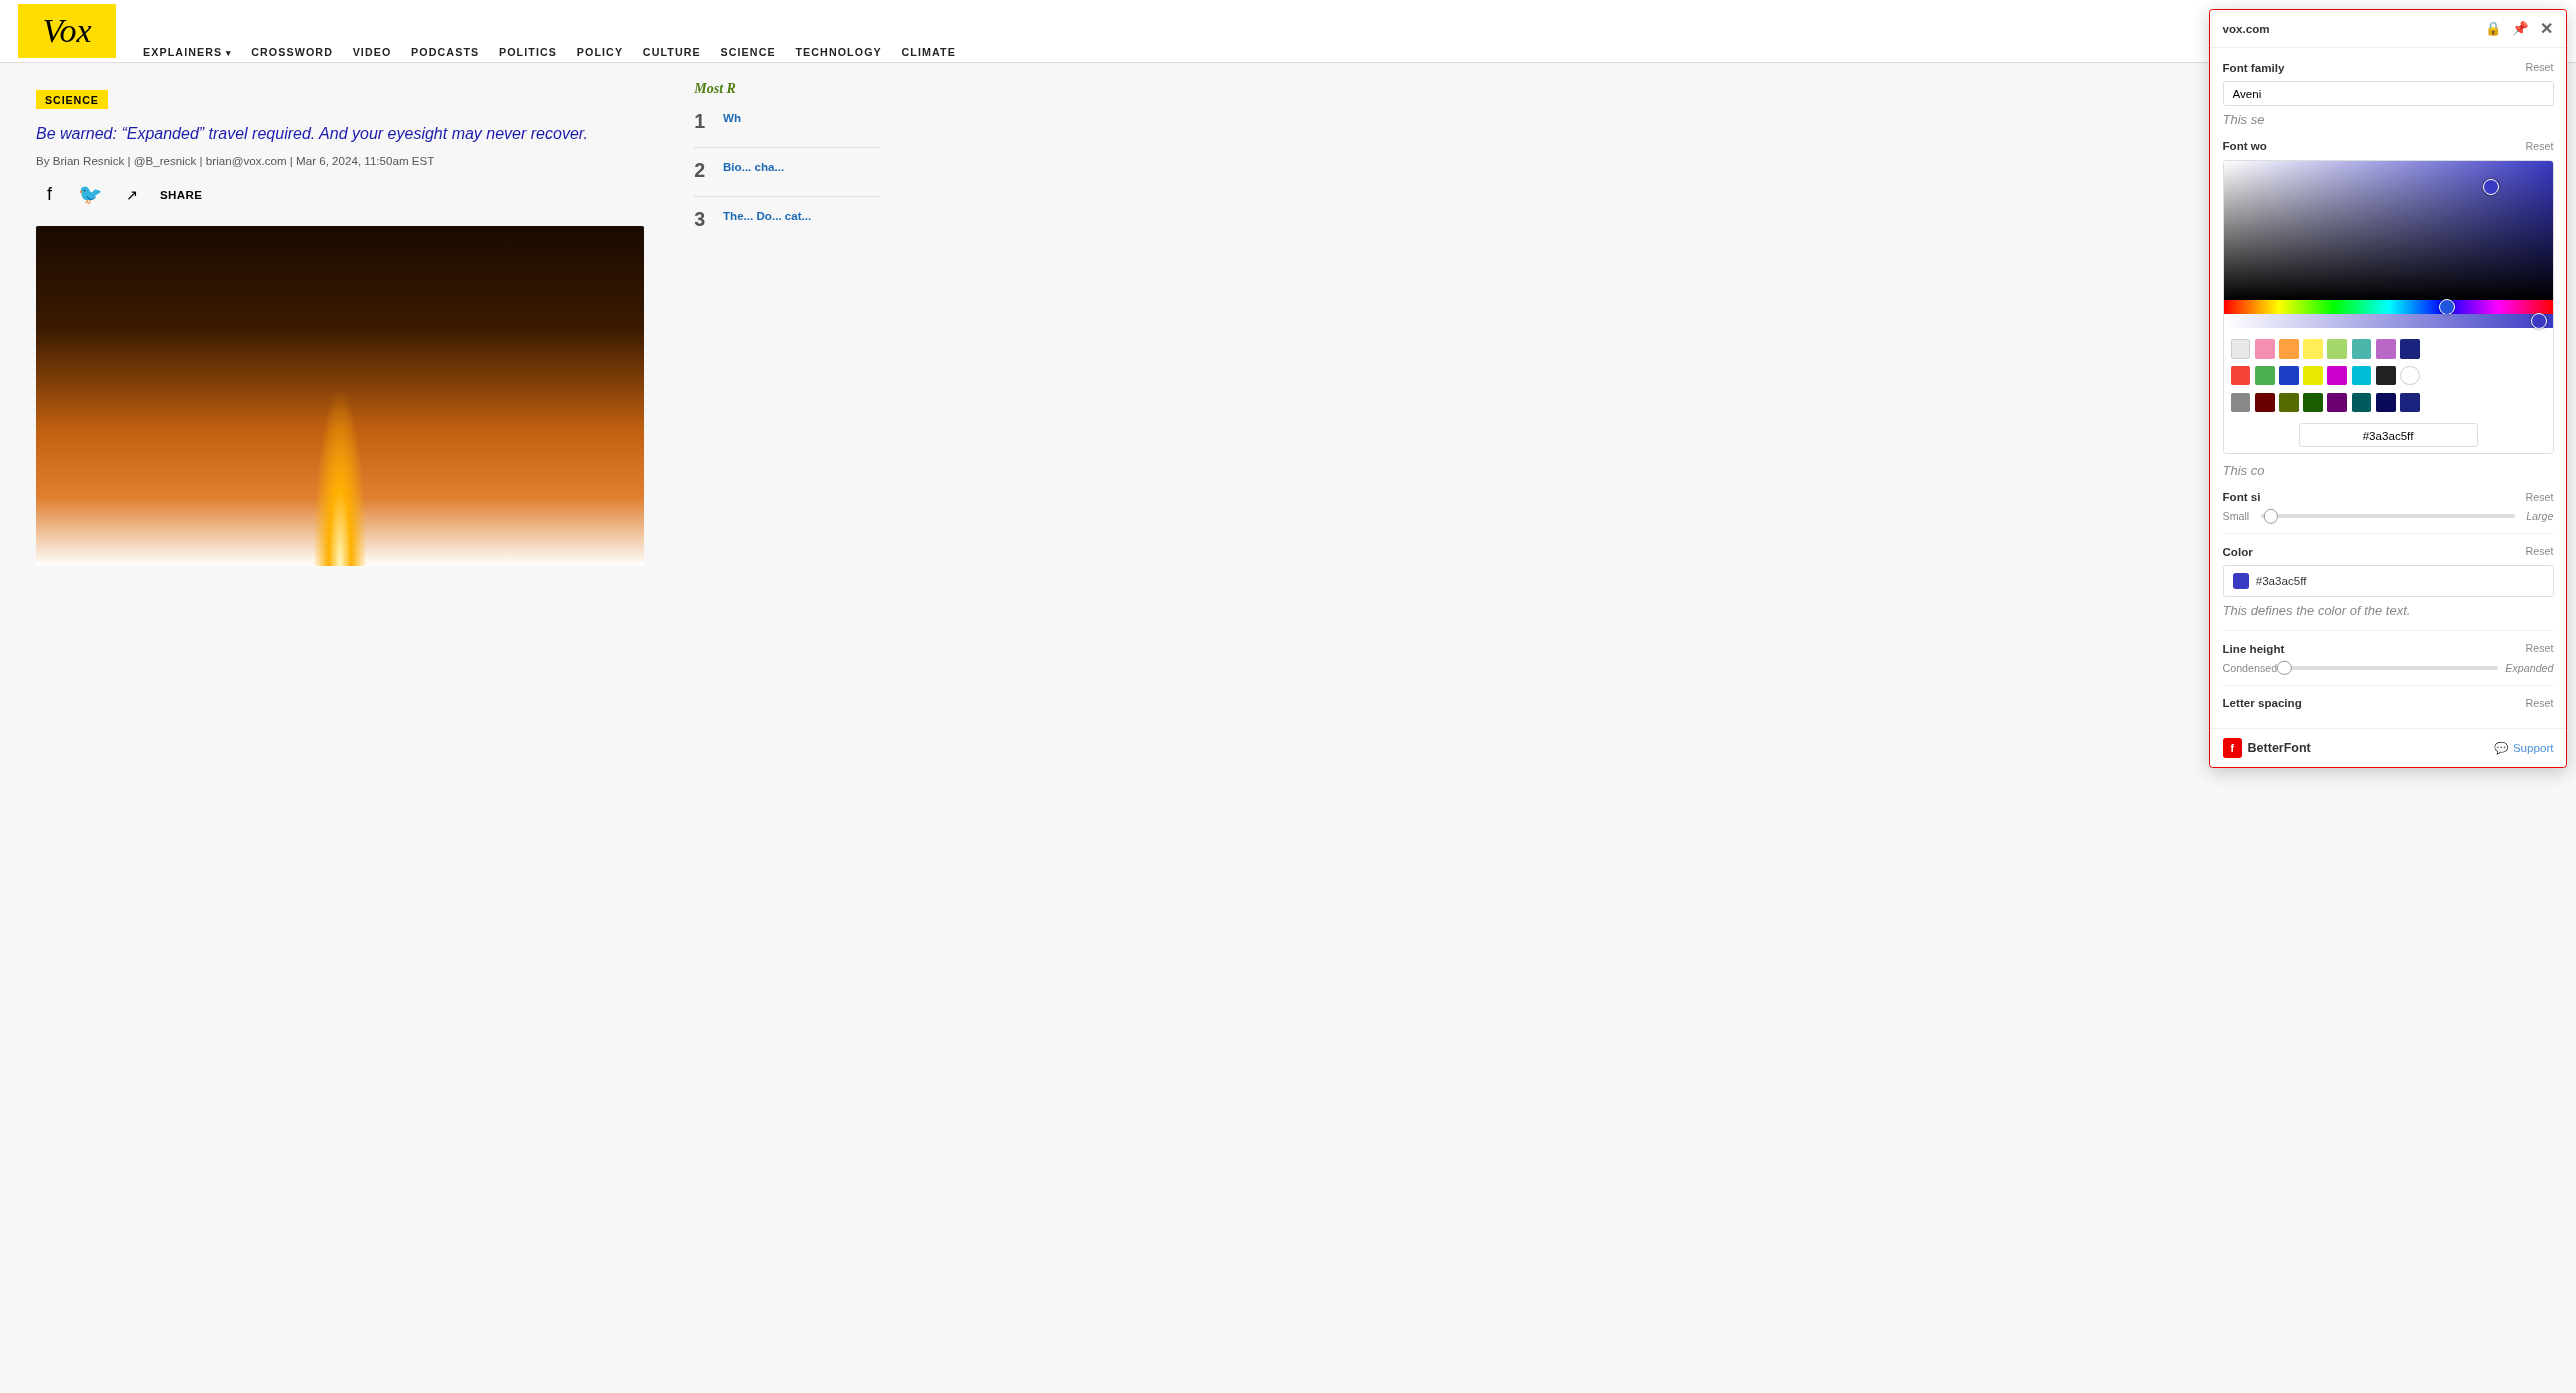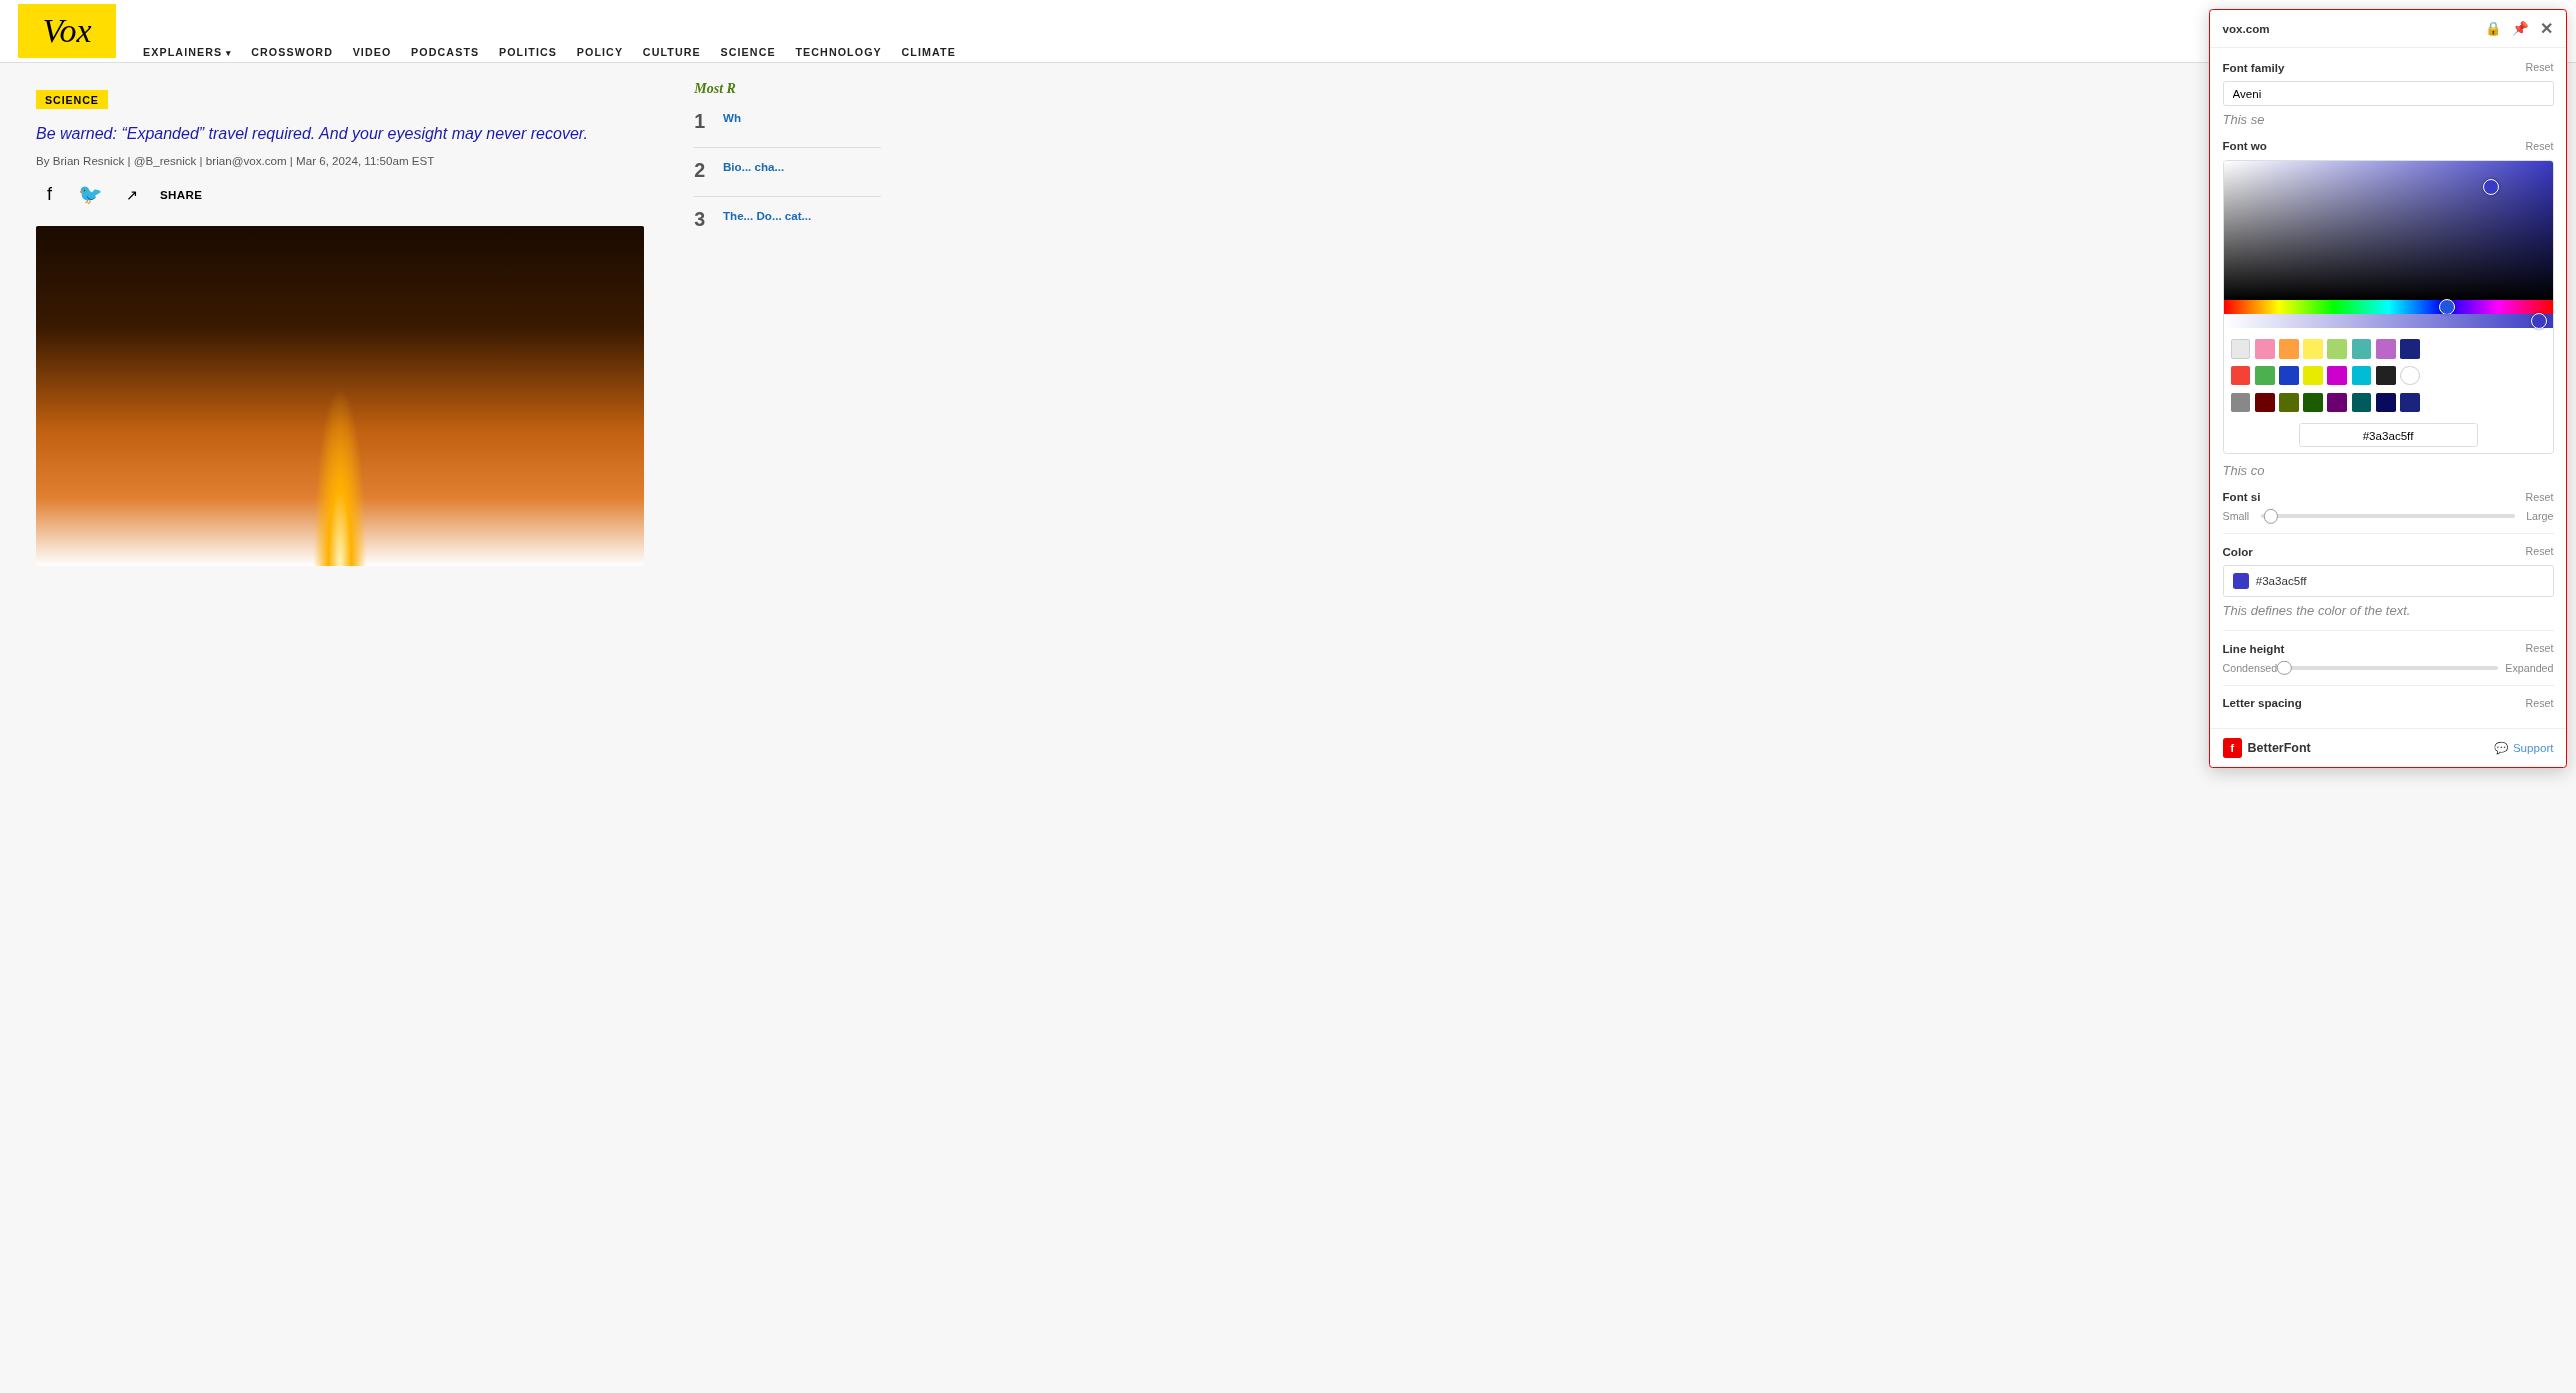--- a/index.html
+++ b/index.html
@@ -375,20 +375,21 @@
     .slider-label-left {
       font-size: 10.7px;
       color: #888;
       min-width: 31px;
     }
     .slider-label-right {
       font-size: 10.7px;
       color: #888;
       min-width: 31px;
       text-align: right;
+      font-style: italic;
     }
     .slider-track {
       flex: 1;
       height: 3.6px;
       background: #ddd;
       border-radius: 1.8px;
       position: relative;
     }
     .slider-thumb {
       width: 14.3px;

